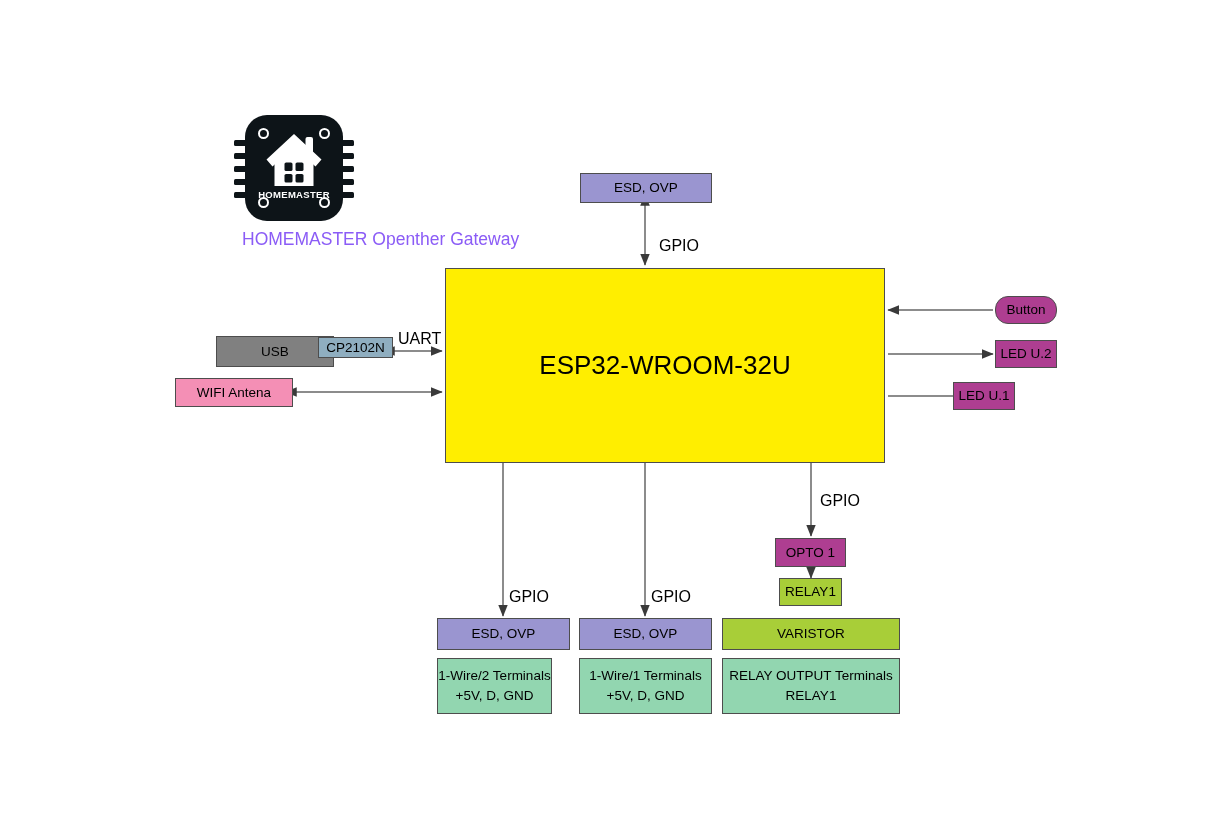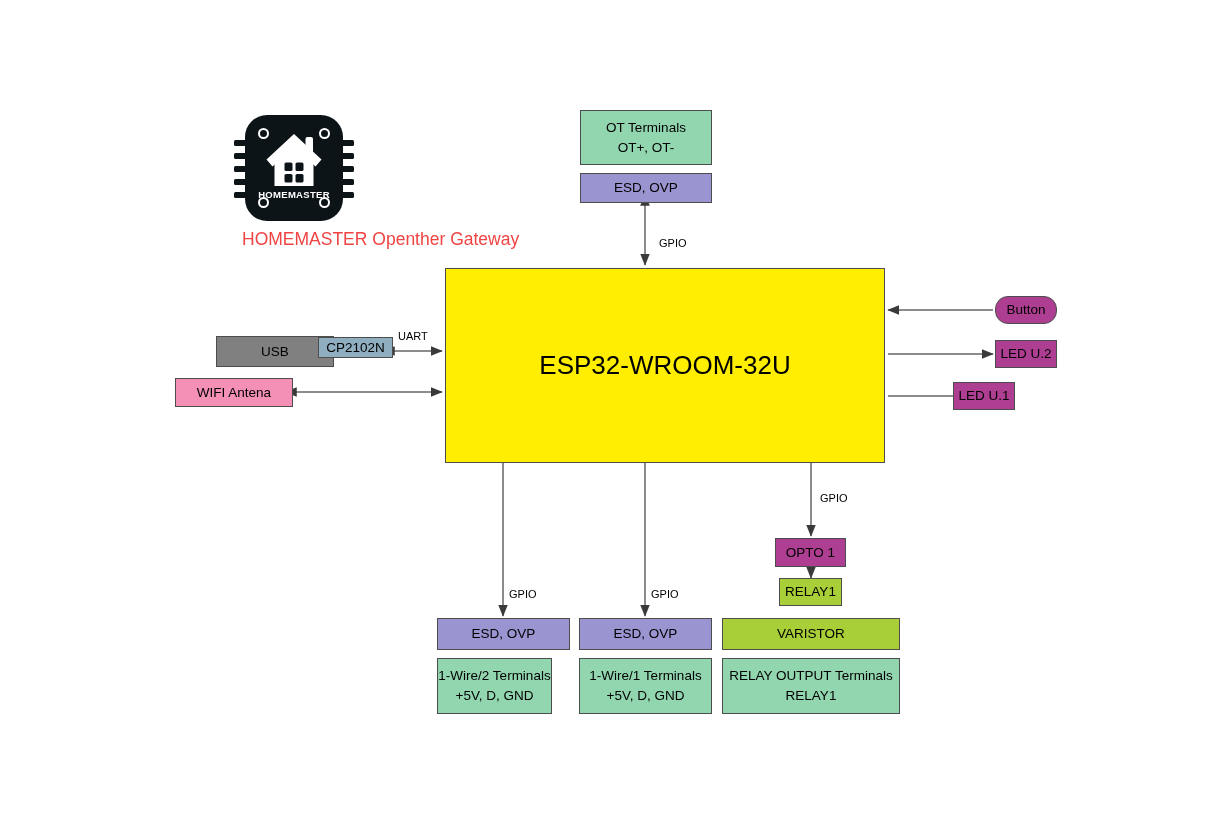--- a/index.html
+++ b/index.html
@@ -36,21 +36,21 @@
     flex-direction: column;
     align-items: center;
     justify-content: center;
     text-align: center;
     line-height: 1.45;
     color: #000000;
   }
   .node .ln { display: block; white-space: nowrap; }
   .wire-label {
     position: absolute;
-    font-size: 11px;
+    font-size: 16px;
     color: #000;
     white-space: nowrap;
   }
   
   #logo-wrap {
     position: absolute;
     left: 231px; top: 112px;
     width: 126px; height: 112px;
   }
   #logo-chip {
@@ -73,21 +73,21 @@
     width: 11px; height: 11px;
     border-radius: 50%;
     border: 2.6px solid #ffffff;
     box-sizing: border-box;
   }
   #logo-caption {
     position: absolute;
     left: 242px; top: 228px;
     font-size: 17.5px;
     line-height: 1.32;
-    color: #ef4444;
+    color: #8b5cf6;
     white-space: nowrap;
   }
 </style>
 </head>
 <body>
 
 <div id="canvas">
 
   <svg class="wires" viewBox="0 0 1223 828" xmlns="http://www.w3.org/2000/svg">
     <defs>
@@ -157,24 +157,20 @@
       <div style="position:absolute;left:0;top:74px;width:98px;text-align:center;
                   font-size:9.5px;font-weight:bold;letter-spacing:0.3px;color:#ffffff;">HOMEMASTER</div>
     </div>
   </div>
 
   <div id="logo-caption">
     <span class="ln">HOMEMASTER</span>
     <span class="ln">Openther Gateway</span>
   </div>
 
-  <div class="node" style="left:580px; top:110px; width:132px; height:55px; background:#92D6B0; font-size:13.5px;">
-    <span class="ln">OT Terminals</span>
-    <span class="ln">OT+, OT-</span>
-  </div>
 
   <div class="node" style="left:580px; top:173px; width:132px; height:30px; background:#9A95D0; font-size:13.5px;">
     <span class="ln">ESD, OVP</span>
   </div>
 
   <div class="node" style="left:445px; top:268px; width:440px; height:195px; background:#FFEE00; font-size:26px;text-align:center;">
     <span class="ln">ESP32-WROOM-32U</span>
   </div>
 
   <div class="node" style="left:175px; top:336px; width:118px; height:31px; background:#808080; font-size:13.5px;margin-left:41px;">

